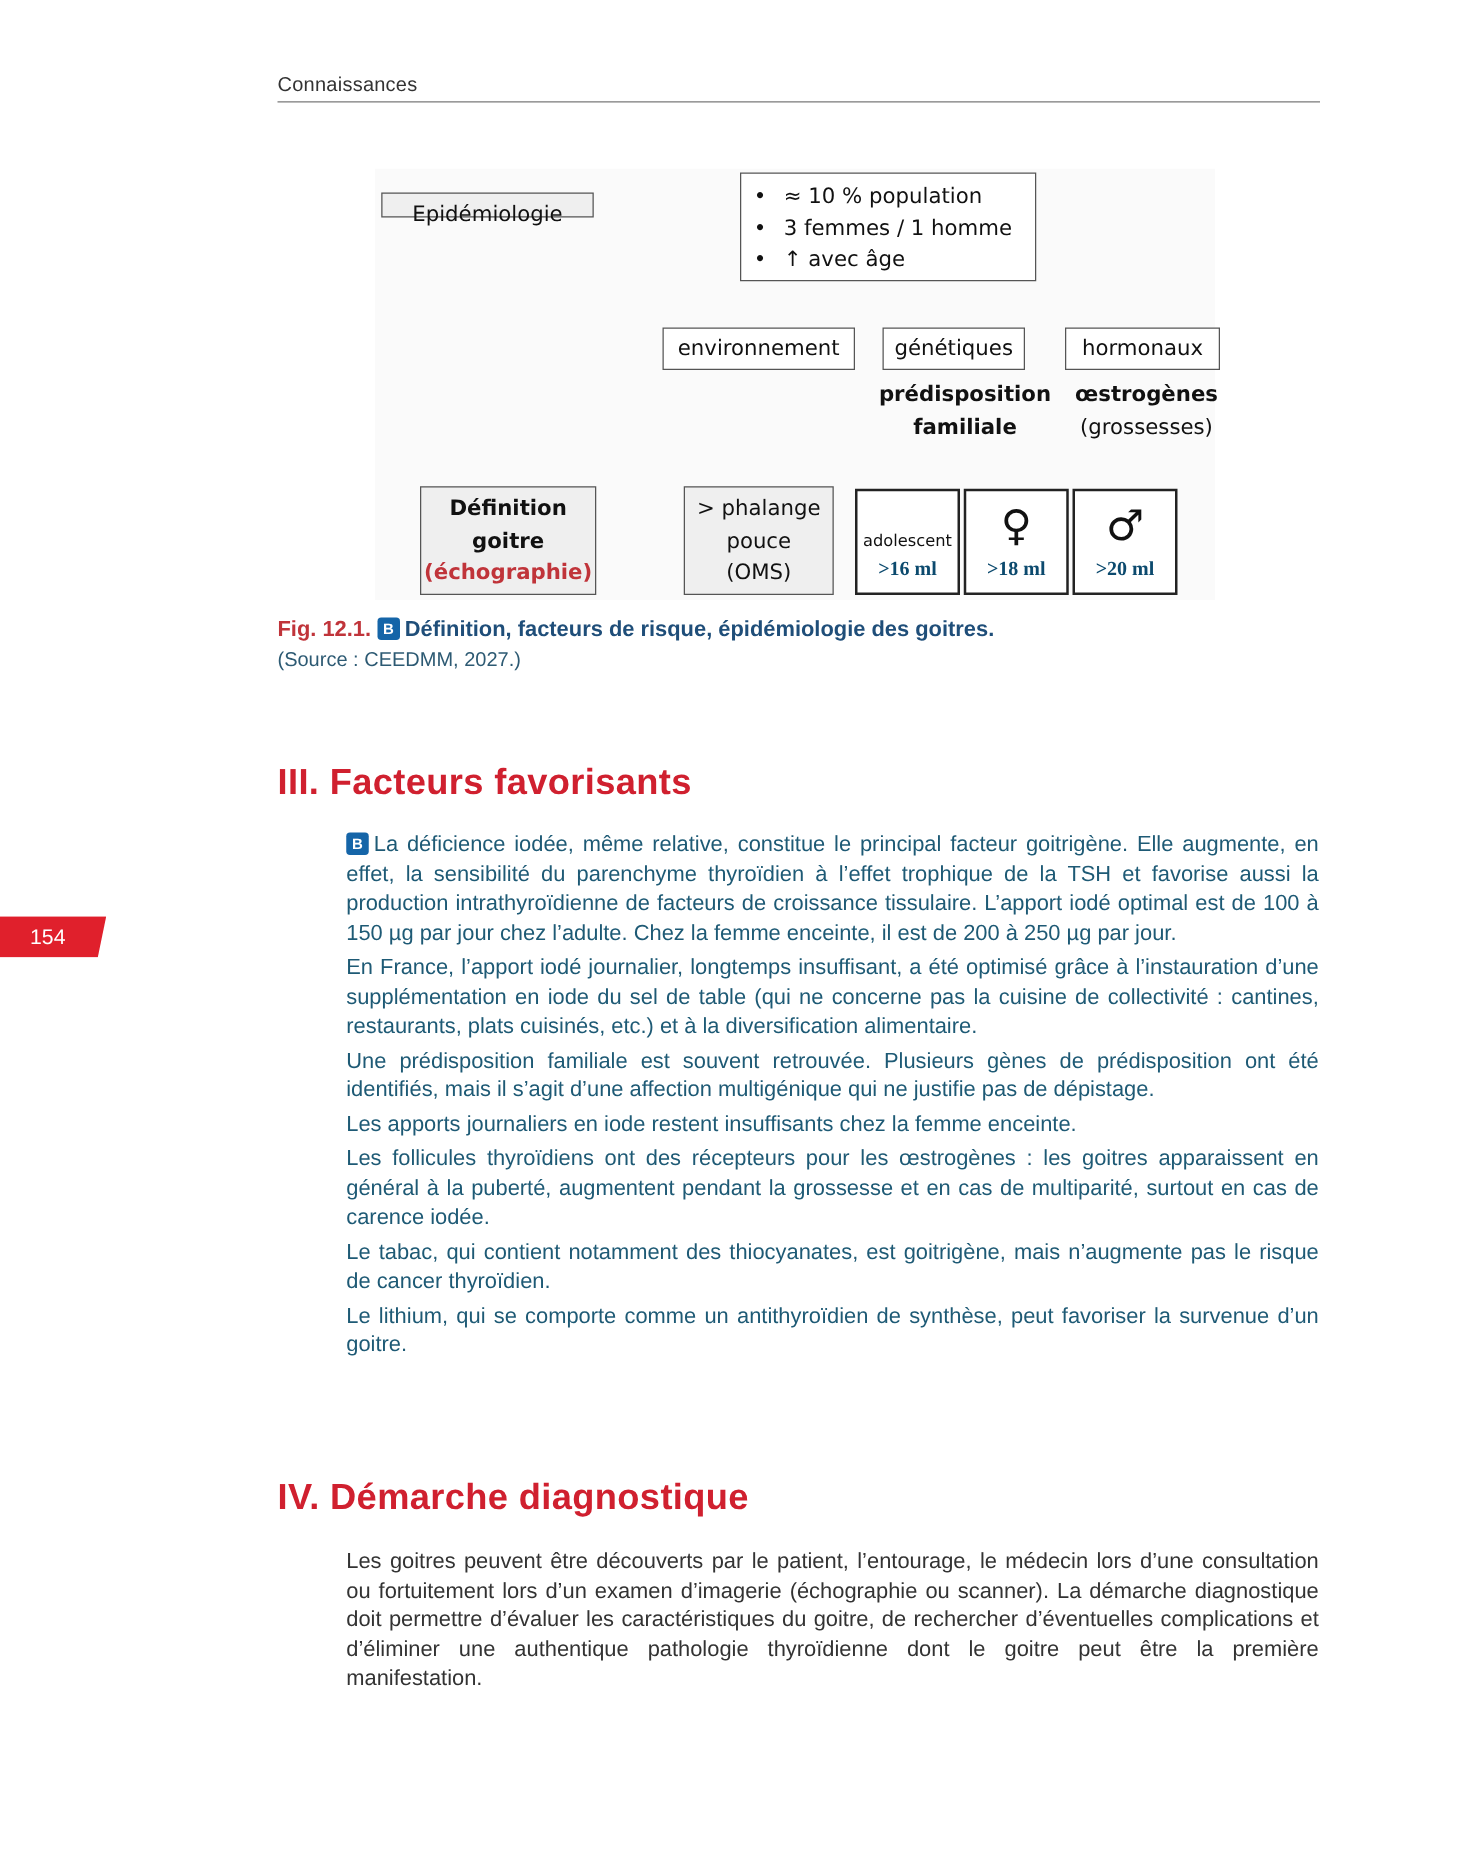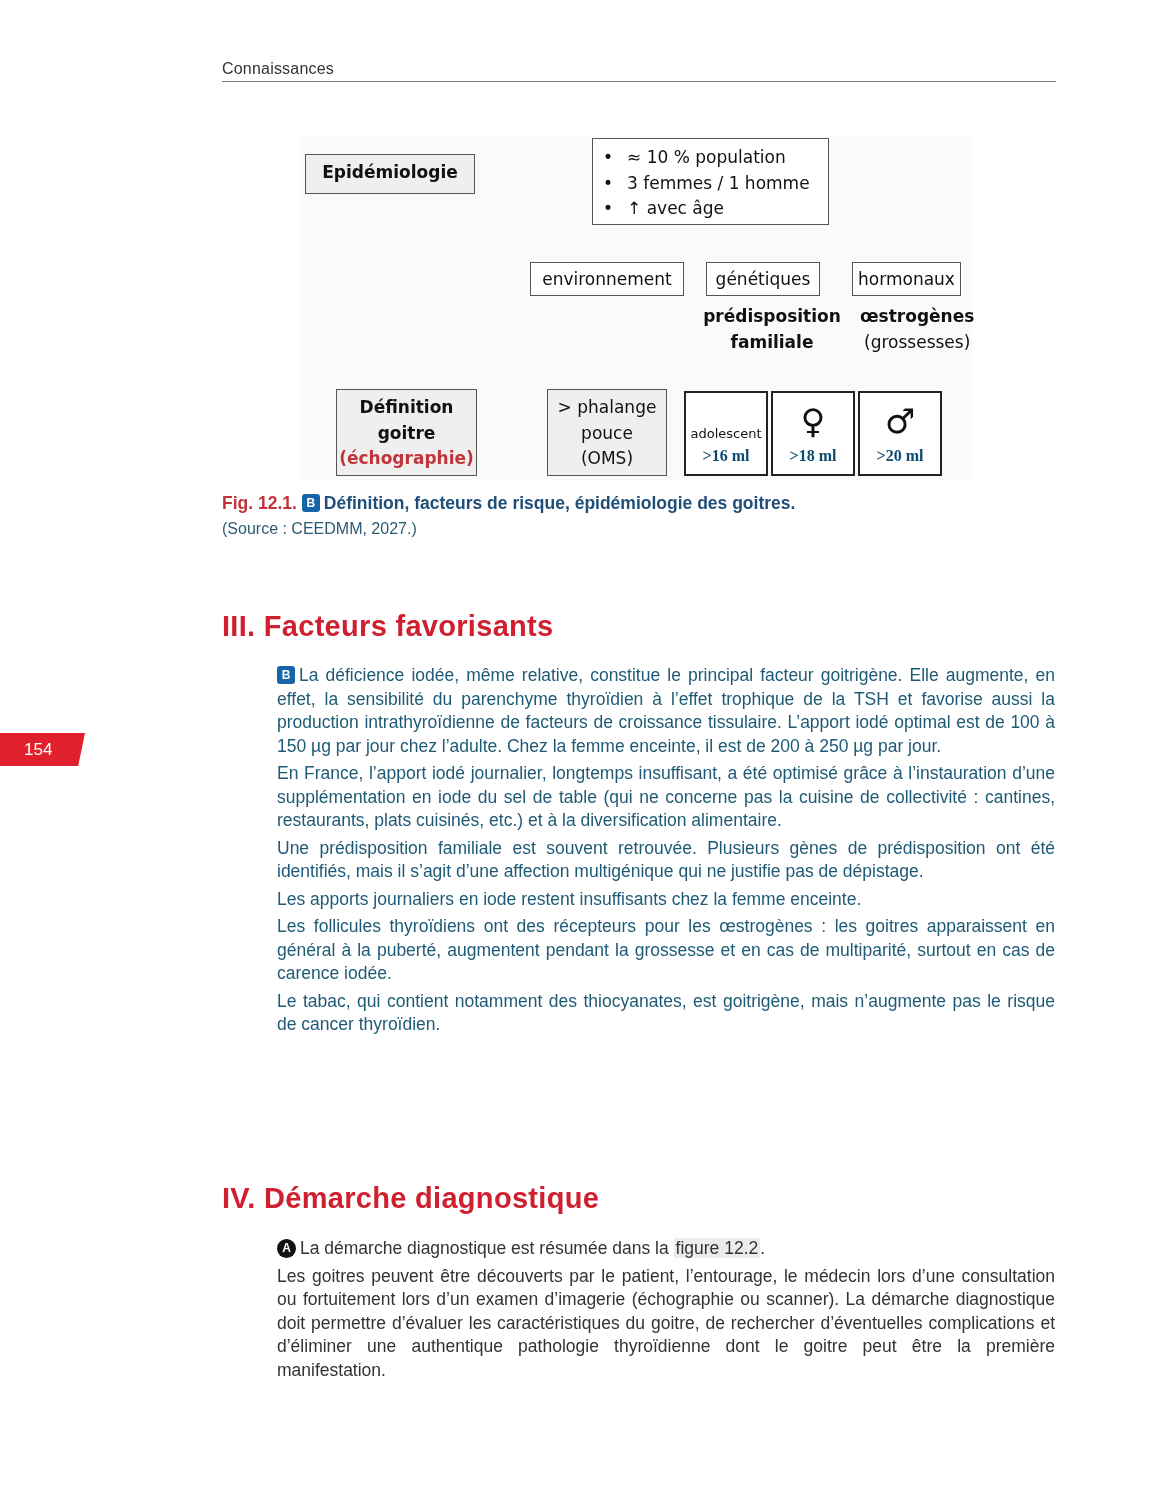--- a/index.html
+++ b/index.html
@@ -16,30 +16,30 @@
       position: absolute; left: 300px; top: 135px; width: 672px; height: 345px;
       background: #fafafa;
     }
     .box { position: absolute; border: 1px solid #555; font-family: "DejaVu Sans", sans-serif; color: #111; text-align: center; }
     .box.grey { background: #efefef; }
     .box.white { background: #fff; }
     .box.thick { border: 2px solid #222; background: #fff; }
     .b { font-weight: bold; }
     .red { color: #c0343a; }
 
-    #epi-box { left: 5px; top: 19px; width: 170px; height: 40px; font-size: 17px; line-height: 34px; font-weight: bold; }
+    #epi-box { left: 5px; top: 19px; width: 170px; height: 20px; font-size: 17px; line-height: 34px; font-weight: normal; }
     #epi-list { left: 292px; top: 3px; width: 237px; height: 87px; text-align: left; font-size: 17px; line-height: 25.5px; padding: 6px 8px; }
     #epi-list .li { display: flex; }
     #epi-list .bullet { width: 26px; padding-left: 2px; }
 
     #fac-box { left: 36px; top: 141px; width: 141px; height: 61px; font-size: 17px; line-height: 25px; padding-top: 5px; font-weight: bold; }
     .cat { height: 34px; font-size: 17px; line-height: 32px; top: 127px; }
     #cat-env { left: 230px; width: 154px; }
     #cat-gen { left: 406px; width: 114px; }
-    #cat-hor { left: 552px; width: 109px; }
+    #cat-hor { left: 552px; width: 124px; }
     .catitems { position: absolute; top: 169px; font-family: "DejaVu Sans", sans-serif; font-size: 17px; line-height: 25.5px; color: #111; }
     #env-items { left: 231px; text-align: left; }
     #gen-items { left: 402px; width: 140px; text-align: center; }
     #hor-items { left: 560px; text-align: center; }
 
     #def-box { left: 36px; top: 254px; width: 141px; height: 87px; font-size: 17px; line-height: 25.5px; padding-top: 5px; font-weight: bold; }
     #oms-box { left: 247px; top: 254px; width: 120px; height: 87px; font-size: 17px; line-height: 25.5px; padding-top: 5px; }
     .vol { top: 256px; width: 84px; height: 85px; }
     #vol-ado { left: 384px; }
     #vol-fem { left: 471px; }
@@ -160,20 +160,20 @@
 
 <div class="page-tab">154</div>
 
 <div class="body-text" id="sec3-text">
   <p><span class="badge">B</span><span>La déficience iodée, même relative, constitue le principal facteur goitrigène. Elle augmente, en effet, la sensibilité du parenchyme thyroïdien à l’effet trophique de la TSH et favorise aussi la production intrathyroïdienne de facteurs de croissance tissulaire. L’apport iodé optimal est de 100 à 150 µg par jour chez l’adulte. Chez la femme enceinte, il est de 200 à 250 µg par jour.</span></p>
   <p>En France, l’apport iodé journalier, longtemps insuffisant, a été optimisé grâce à l’instauration d’une supplémentation en iode du sel de table (qui ne concerne pas la cuisine de collectivité : cantines, restaurants, plats cuisinés, etc.) et à la diversification alimentaire.</p>
   <p>Une prédisposition familiale est souvent retrouvée. Plusieurs gènes de prédisposition ont été identifiés, mais il s’agit d’une affection multigénique qui ne justifie pas de dépistage.</p>
   <p>Les apports journaliers en iode restent insuffisants chez la femme enceinte.</p>
   <p>Les follicules thyroïdiens ont des récepteurs pour les œstrogènes : les goitres apparaissent en général à la puberté, augmentent pendant la grossesse et en cas de multiparité, surtout en cas de carence iodée.</p>
   <p>Le tabac, qui contient notamment des thiocyanates, est goitrigène, mais n’augmente pas le risque de cancer thyroïdien.</p>
+  <p>Le lithium, qui se comporte comme un antithyroïdien de synthèse, peut favoriser la survenue d’un goitre.</p>
 </div>
 
 <h2 class="section" id="sec4">IV. Démarche diagnostique</h2>
 
 <div class="body-text" id="sec4-text">
-  <p><span class="badge-a">A</span><span>La démarche diagnostique est résumée dans la </span><span class="figlink">figure 12.2</span><span>.</span></p>
   <p>Les goitres peuvent être découverts par le patient, l’entourage, le médecin lors d’une consultation ou fortuitement lors d’un examen d’imagerie (échographie ou scanner). La démarche diagnostique doit permettre d’évaluer les caractéristiques du goitre, de rechercher d’éventuelles complications et d’éliminer une authentique pathologie thyroïdienne dont le goitre peut être la première manifestation.</p>
 </div>
 
 </body></html>

